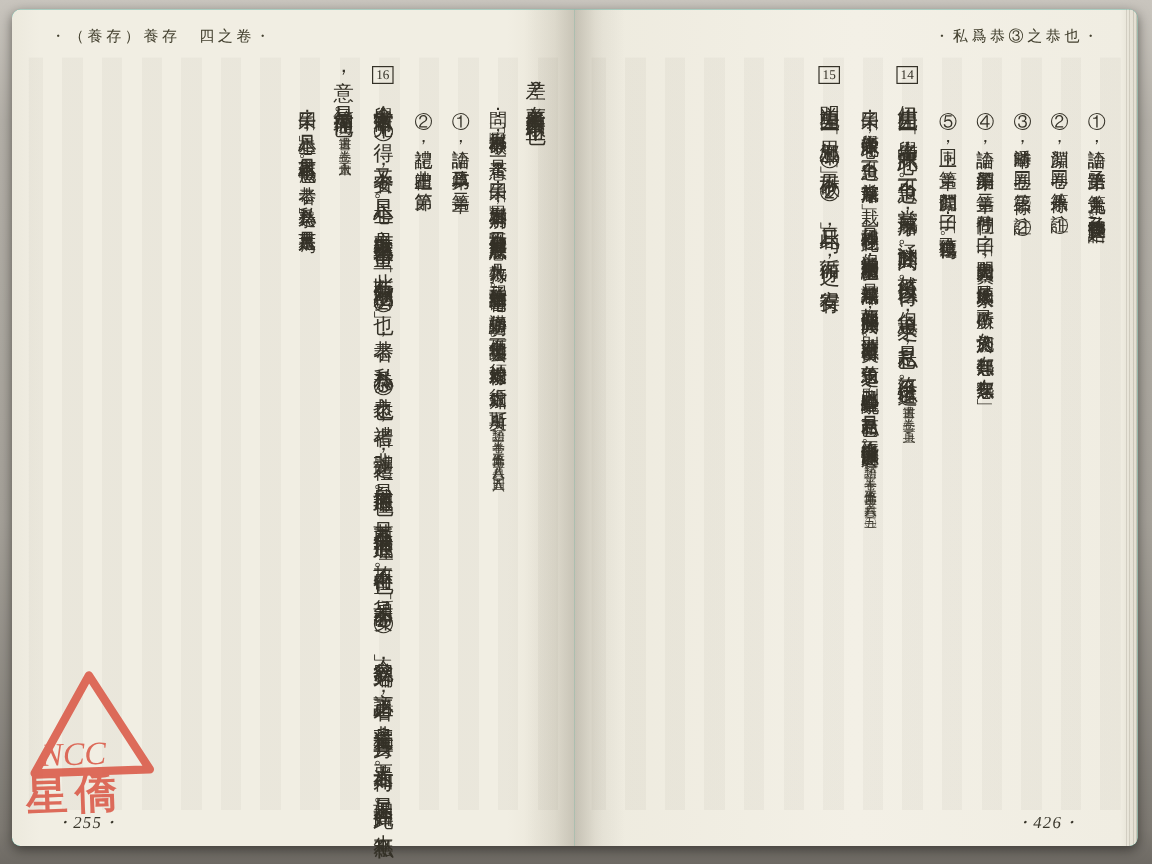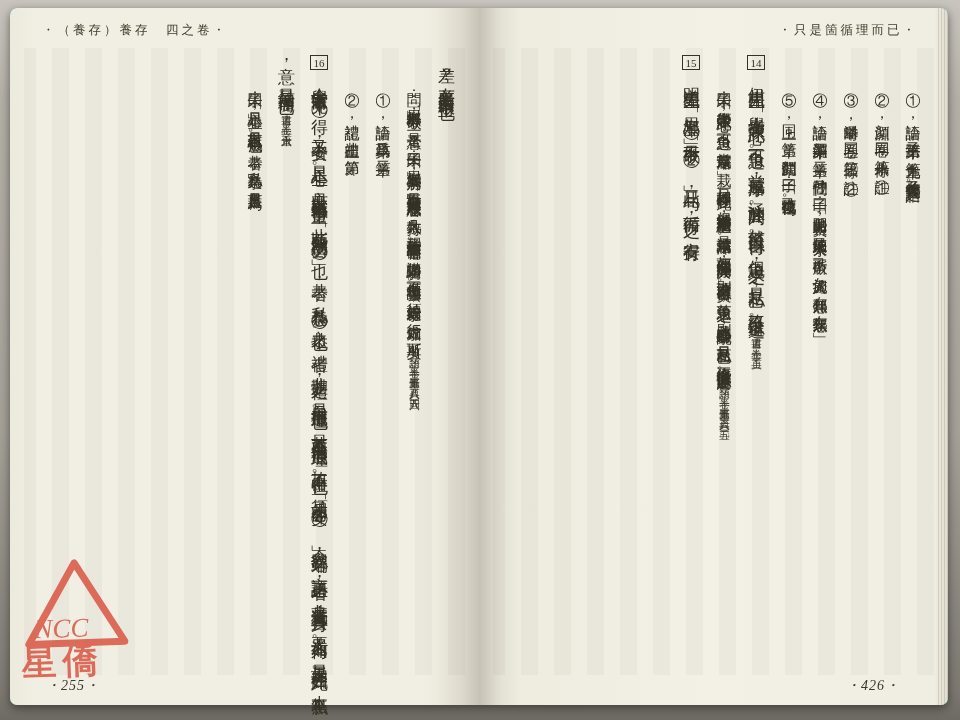--- a/index.html
+++ b/index.html
@@ -83,21 +83,21 @@
     <div class="page-number left">・255・</div>
 
     <svg class="stamp" viewBox="0 0 118 122">
       <polygon points="64,6 16,86 112,86" fill="none" stroke="#d94f3d" stroke-width="7" stroke-linejoin="round"></polygon>
       <text x="22" y="80" font-size="27" font-style="italic" fill="#d94f3d">NCC</text>
       <text x="8" y="116" font-size="35" font-weight="bold" fill="#d94f3d" letter-spacing="6">星僑</text>
     </svg>
   </div>
 
   <div class="page right">
-    <div class="running-head right">・只是箇循理而已・</div>
+    <div class="running-head right">・私爲恭③之恭也・</div>
     <div class="page-text" id="right-page-text">
         <div class="block note">①　論語，子路第十三，第十九章，孔子答樊遲問仁之語。</div>
         <div class="block note">②　顏淵，同卷二，第八十條，註①。</div>
         <div class="block note">③　潘時舉，同卷二，第一〇三條，註②。</div>
         <div class="block note">④　論語，顏淵第十二，第二章，仲弓問仁，子曰：「出門如見大賓，使民如承大祭，己所不敬，勿施於人。在邦無怨，在家無怨。」</div>
         <div class="block note">⑤　同上，第一章，顏淵問仁，子曰：「克己復禮爲仁」。</div>
         <div class="block main"><span class="boxnum">14</span>伊川先生曰：「學者須敬守此心，不可急迫。當栽培深厚，涵泳於其間。然後可以自得。但急迫求之，只是私己，終不足以達道。<span class="cite">（遺書，卷二上，頁二上）。</span></div>
         <div class="block commentary">朱子曰：「學者須敬守此心，不可急迫，當栽培深厚。」栽，只如種得一物在此。但涵養持守之功繼繼不已，是謂栽培深厚。如此而優游涵泳於其間，則浹洽而有以自得矣。苟急迫求之，則此心已自躁迫紛亂，只是私己而已，終不能優游涵泳以達於道。<span class="cite">（語類，卷十二，第五十三條，頁三二六／二〇五）。</span></div>
         <div class="block main"><span class="boxnum">15</span>明道先生曰：「思無邪①」「毋不敬②。」只此二句，循而行之，安得有</div>
       </div>

